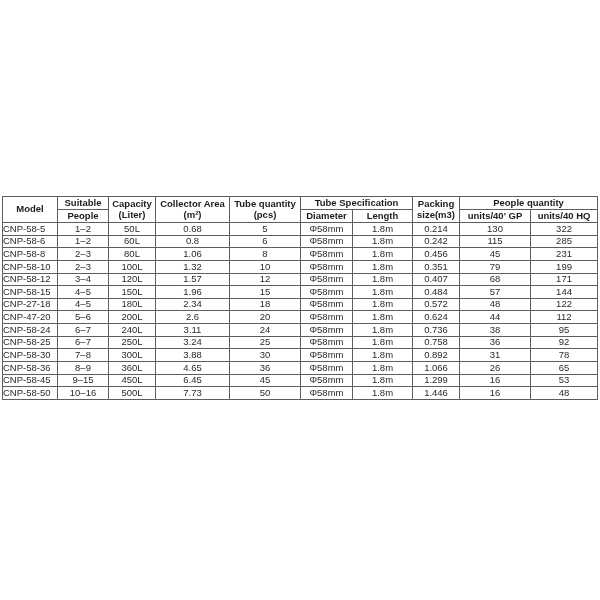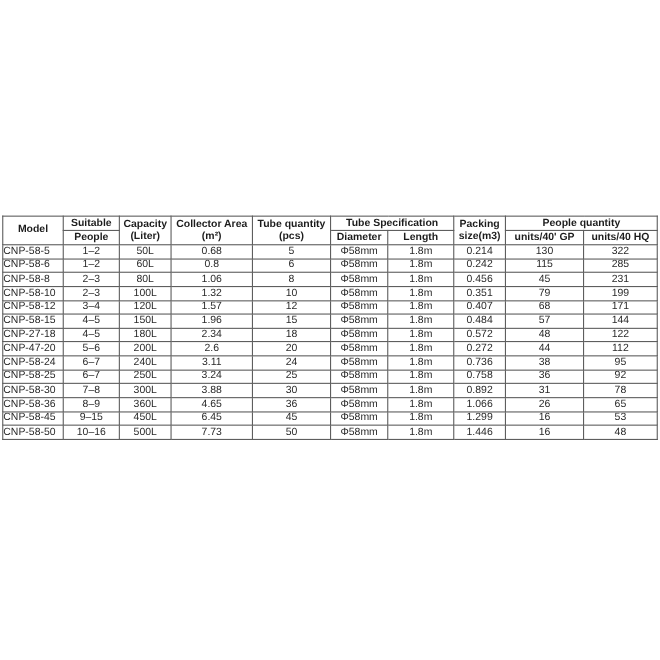--- a/index.html
+++ b/index.html
@@ -175,21 +175,21 @@
         <td class="cell-units_40hq">122</td>
       </tr>
       <tr>
         <td class="cell-model">CNP-47-20</td>
         <td class="cell-people">5–6</td>
         <td class="cell-capacity">200L</td>
         <td class="cell-collector_area">2.6</td>
         <td class="cell-tube_quantity">20</td>
         <td class="cell-diameter">Φ58mm</td>
         <td class="cell-length">1.8m</td>
-        <td class="cell-packing_size">0.272</td>
+        <td class="cell-packing_size">0.624</td>
         <td class="cell-units_20gp">44</td>
         <td class="cell-units_40hq">112</td>
       </tr>
       <tr>
         <td class="cell-model">CNP-58-24</td>
         <td class="cell-people">6–7</td>
         <td class="cell-capacity">240L</td>
         <td class="cell-collector_area">3.11</td>
         <td class="cell-tube_quantity">24</td>
         <td class="cell-diameter">Φ58mm</td>

